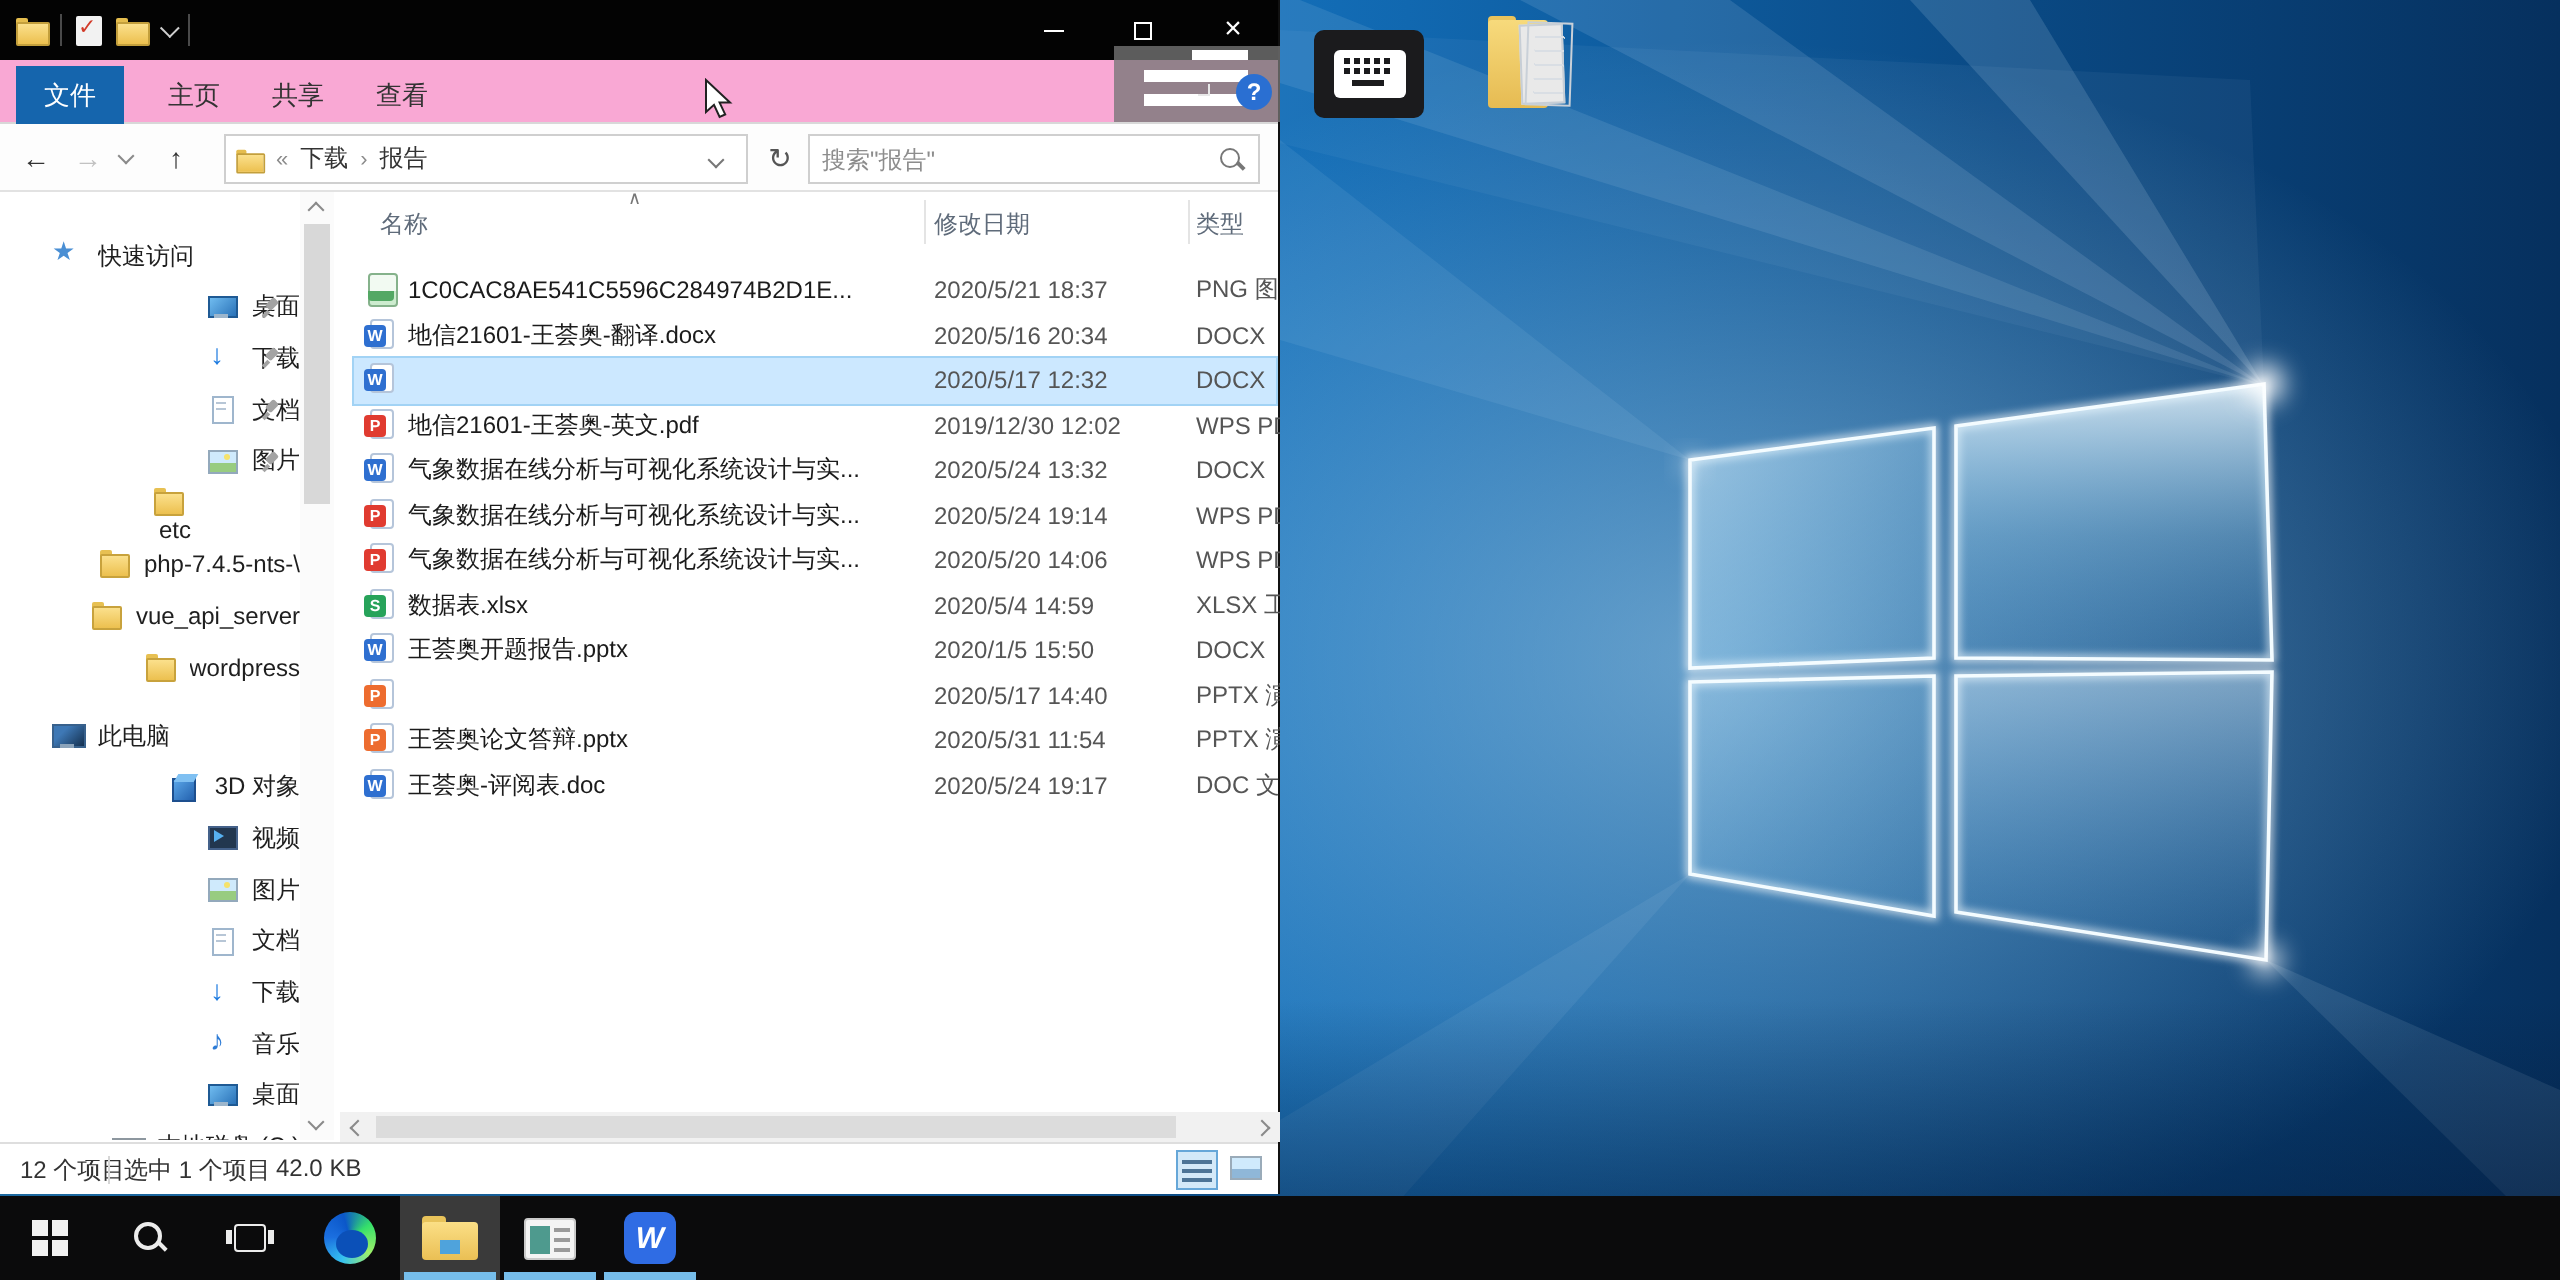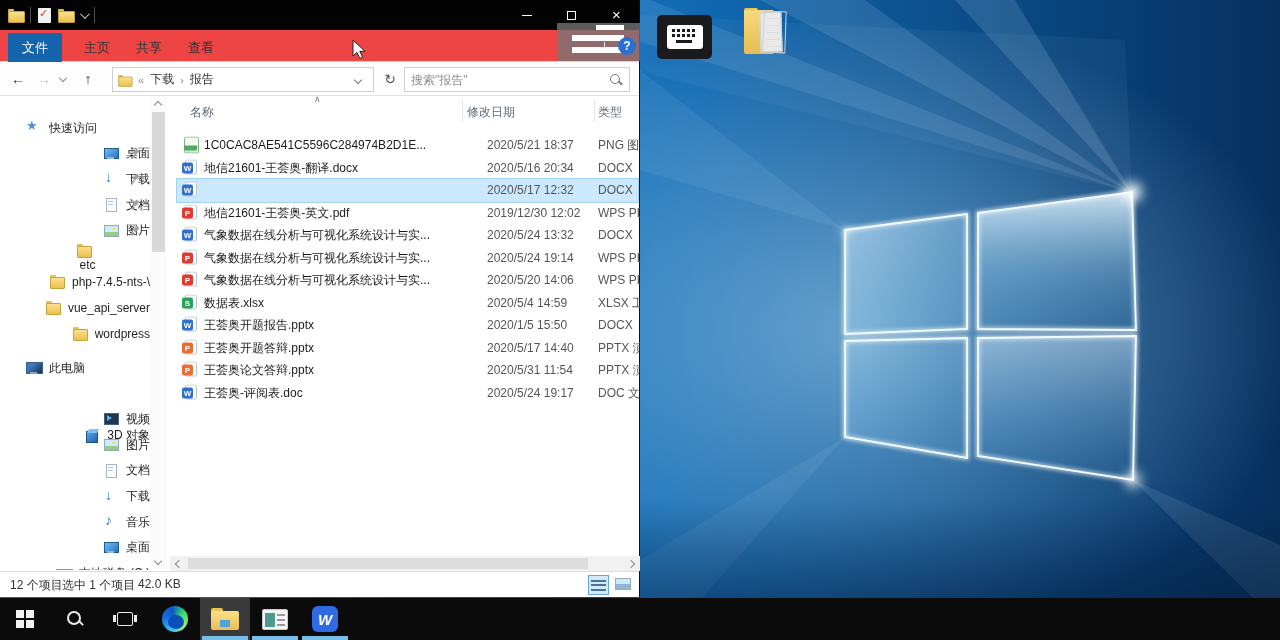--- a/index.html
+++ b/index.html
@@ -31,21 +31,21 @@
   .fold::after{content:"";position:absolute;left:0;top:2px;width:15px;height:10px;background:linear-gradient(180deg,#fbe08c,#ecc04f);border:1px solid #c39f3c;border-radius:1px;}
   .qat-prop{position:relative;width:13px;height:15px;background:#f2f2f2;border-radius:1px;}
   .qat-prop::after{content:"✓";position:absolute;left:1px;top:-1px;color:#d23a28;font-size:11px;font-weight:bold;}
   .qat-chev{width:7px;height:7px;border-right:1.5px solid #cfcfcf;border-bottom:1.5px solid #cfcfcf;transform:rotate(45deg) translateY(-2px);}
   .caption{position:absolute;right:0;top:0;height:30px;display:flex;}
   .cap-btn{width:45px;height:30px;display:flex;align-items:center;justify-content:center;color:#fff;}
   .cap-min i{width:10px;height:1px;background:#fff;display:block;}
   .cap-max i{width:9px;height:9px;border:1px solid #fff;display:block;}
   .cap-close{font-size:15px;line-height:30px;}
 
-  .ribbonbar{position:absolute;left:0;top:30px;width:100%;height:32px;background:#ef4444;border-bottom:1px solid #d8d8d8;font-family:Liberation Serif, serif;}
+  .ribbonbar{position:absolute;left:0;top:30px;width:100%;height:32px;background:#f9a8d4;border-bottom:1px solid #d8d8d8;font-family:Liberation Serif, serif;}
   .rtab{position:absolute;top:3px;height:29px;padding:0 14px;font-size:13px;line-height:29px;color:#333;}
   .rtab.active{background:#1565ad;color:#fff;}
   .t0{left:8px;} .t1{left:70px;} .t2{left:122px;} .t3{left:174px;}
 
   .addressbar{position:absolute;left:0;top:62px;width:100%;height:34px;background:#fdfdfd;border-bottom:1px solid #e2e2e2;}
   .navarr{position:absolute;top:0;height:34px;display:flex;align-items:center;justify-content:center;font-size:14px;}
   .abox{position:absolute;top:5px;height:25px;background:#fff;border:1px solid #cfcfcf;display:flex;align-items:center;font-size:12px;color:#333;}
   .addr{left:112px;width:262px;padding:0 4px;}
   .addr .chev-d{margin-left:auto;}
   .crumb-sep{color:#8a8a8a;margin:0 6px;font-size:11px;}
@@ -97,21 +97,21 @@
   
   .listpane{position:absolute;left:170px;top:96px;width:470px;height:460px;overflow:hidden;}
   .colhead{position:absolute;top:0;left:0;width:100%;height:30px;font-size:12px;color:#5f6b7a;}
   .colhead .h{position:absolute;top:8px;}
   .colhead .sep{position:absolute;top:4px;width:1px;height:22px;background:#e4e4e4;}
   .sortcaret{position:absolute;left:144px;top:-2px;font-size:9px;color:#777;}
   .frow{position:absolute;left:7px;right:2px;height:22.5px;display:block;font-size:12px;color:#1b1b1b;}
   .frow.sel{background:#cce8ff;outline:1px solid #a2d3f5;}
   .frow span{position:absolute;top:50%;transform:translateY(-50%);white-space:nowrap;overflow:hidden;}
   .fname{left:27px;width:250px;}
-  .fdate{left:290px;width:122px;color:#555;margin-left:20px;}
+  .fdate{left:290px;width:122px;color:#555;}
   .ftype{left:421px;width:44px;color:#555;}
   .ficon{left:5px;width:17px;height:17px;}
   .ficon .pg{position:absolute;left:3px;top:0;width:12px;height:15px;background:#fff;border:1px solid #b5c5da;border-radius:2px;}
   .ficon .bd{position:absolute;left:0;top:3px;width:11px;height:11px;border-radius:2px;color:#fff;
     font:bold 8px/11px "Liberation Sans","DejaVu Sans",sans-serif;text-align:center;}
   .ficon.png::before{content:"";position:absolute;left:2px;top:0;width:13px;height:15px;background:linear-gradient(180deg,#f2faf2 55%,#cdeccf 55%);border:1px solid #85b28b;border-radius:2px;}
   .ficon.png::after{content:"";position:absolute;left:2px;top:9px;width:13px;height:5px;background:#53a864;border-radius:0 0 2px 2px;}
 
   .hscroll{position:absolute;left:170px;top:556px;width:470px;height:15px;background:#f1f1f1;}
   .hscroll .left{position:absolute;left:6px;top:5px;}
@@ -356,21 +356,21 @@
           <span class="nlabel">wordpress</span>
         </div>
         <div class="nrow lvl1" style="top: 198.9px;">
           <span class="nicon folder"></span>
           <span class="nlabel">vue_api_server</span>
         </div>
         <div class="nrow lvl0" style="top: 259px;">
           <span class="nicon this-pc"></span>
           <span class="nlabel">此电脑</span>
         </div>
-        <div class="nrow lvl1" style="top: 284.7px; margin-top: 42px;">
+        <div class="nrow lvl1" style="top: 284.7px;">
           <span class="nicon cube-3d"></span>
           <span class="nlabel">3D 对象</span>
         </div>
         <div class="nrow lvl1" style="top: 310.4px;">
           <span class="nicon video-screen"></span>
           <span class="nlabel">视频</span>
         </div>
         <div class="nrow lvl1" style="top: 336.1px;">
           <span class="nicon pictures-image"></span>
           <span class="nlabel">图片</span>
@@ -486,21 +486,20 @@
           </span>
           <span class="fname">王荟奥开题报告.pptx</span>
           <span class="fdate">2020/1/5 15:50</span>
           <span class="ftype">DOCX</span>
         </div>
         <div class="frow" style="top: 240.5px;">
           <span class="ficon pptx">
             <i class="pg"></i>
             <i class="bd" style="background: rgb(237, 108, 47);">P</i>
           </span>
-          <span class="fname">王荟奥开题答辩.pptx</span>
           <span class="fdate">2020/5/17 14:40</span>
           <span class="ftype">PPTX 演</span>
         </div>
         <div class="frow" style="top: 263px;">
           <span class="ficon pptx">
             <i class="pg"></i>
             <i class="bd" style="background: rgb(237, 108, 47);">P</i>
           </span>
           <span class="fname">王荟奥论文答辩.pptx</span>
           <span class="fdate">2020/5/31 11:54</span>

